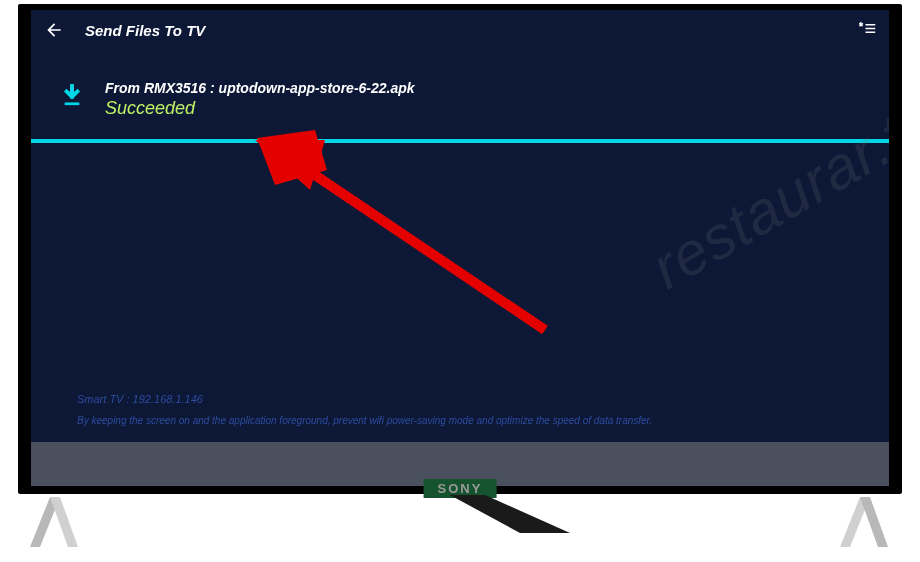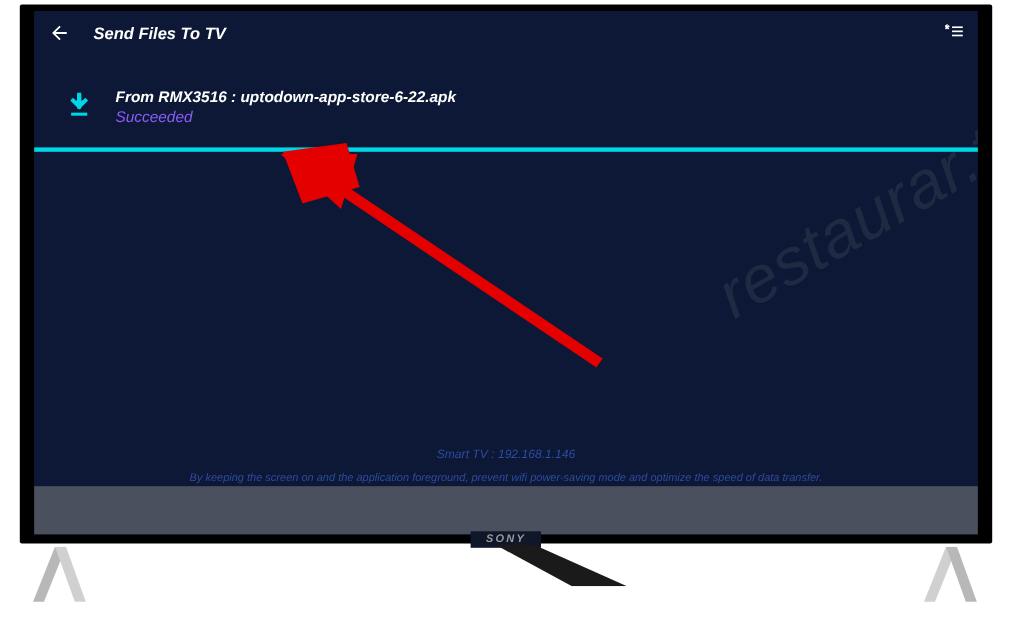--- a/index.html
+++ b/index.html
@@ -77,41 +77,41 @@
     }
     .transfer-info {
       margin-left: 20px;
     }
     .file-line {
       color: #ffffff;
       font-size: 14px;
       font-weight: bold;
     }
     .status-line {
-      color: #8b5cf6;
-      font-size: 14px;
+      color: #bef264;
+      font-size: 18px;
       margin-top: 2px;
     }
     .progress-bar {
       margin-top: 20px;
       height: 4px;
       width: 100%;
       background: #00d6e6;
     }
     .size-row {
       padding: 8px 0 8px 14px;
       color: #c8c8d0;
       font-size: 13px;
       border-bottom: 1px solid rgba(255,255,255,0.12);
     }
     .bottom-info {
       position: absolute;
-      bottom: 46px;
+      bottom: 60px;
       width: 100%;
-      text-align: center;
+      padding-left: 46px;
     }
     .ip-line {
       color: #2e4b9f;
       font-size: 11px;
       margin-bottom: 10px;
     }
     .tip-line {
       color: #2e4b9f;
       font-size: 10px;
     }
@@ -122,26 +122,25 @@
       width: 100%;
       height: 44px;
       background: rgba(128,128,128,0.55);
     }
     .tv-brand {
       position: absolute;
       bottom: -4px;
       left: 50%;
       transform: translateX(-50%);
       color: #9a9a9a;
-      font-size: 10px;
+      font-size: 13px;
       letter-spacing: 2px;
       font-weight: bold;
-      background: #0f172a;
+      background: #14532d;
       padding: 2px 14px;
-      font-style: italic;
     }
     .stand-left, .stand-right {
       position: absolute;
       bottom: 10px;
       width: 50px;
       height: 55px;
     }
     .stand-left { left: 30px; }
     .stand-right { right: 30px; }
     .shadow-center {

